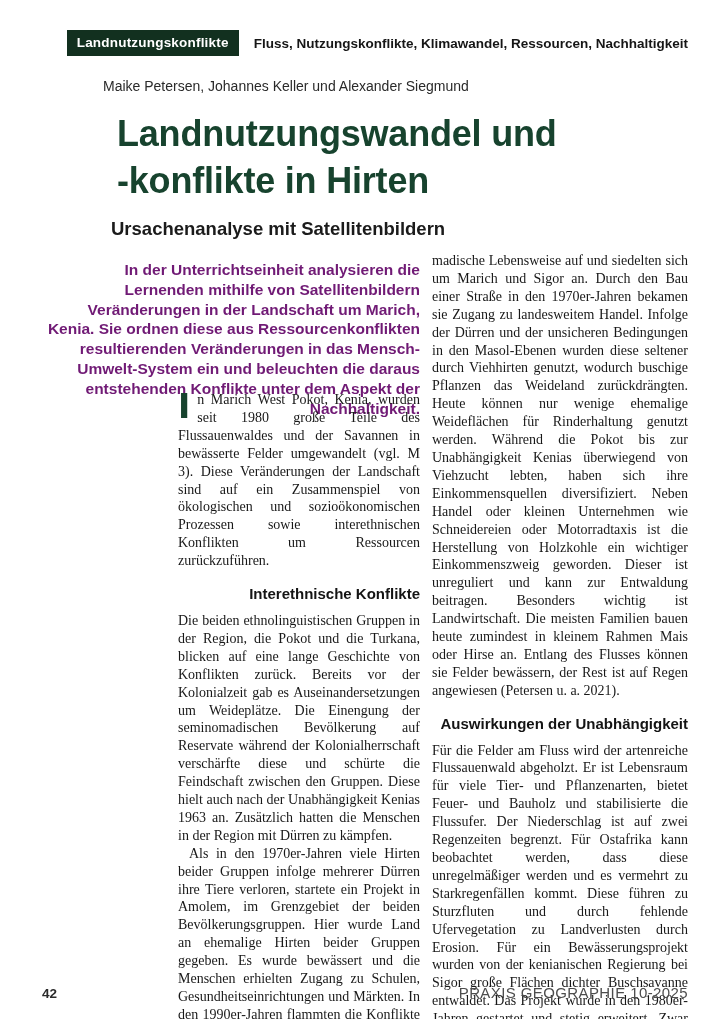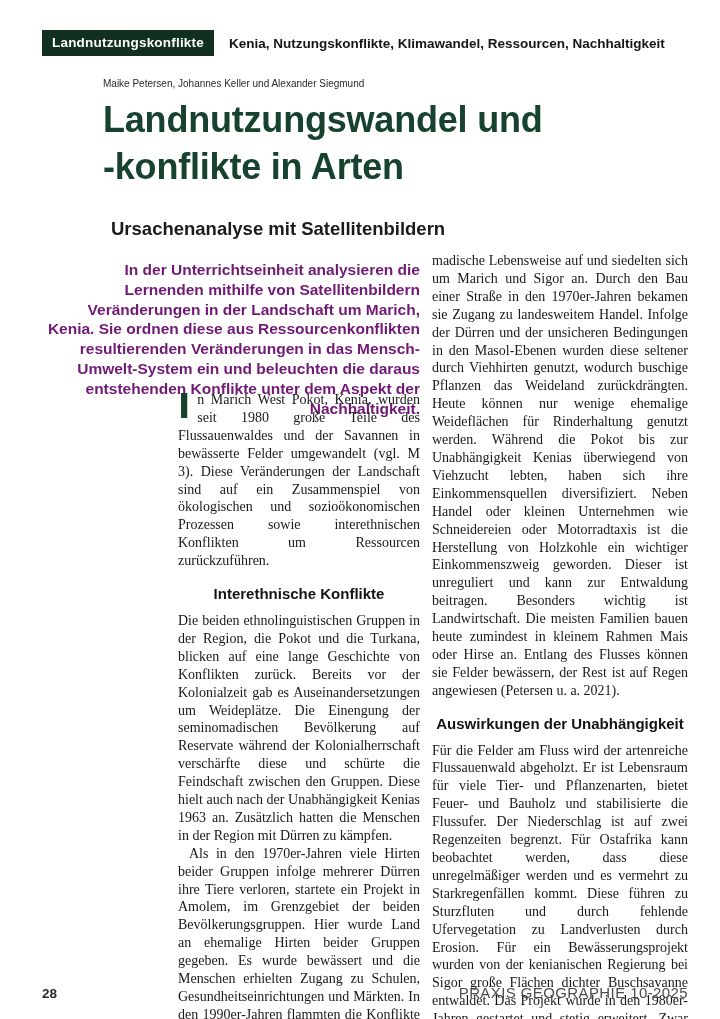--- a/index.html
+++ b/index.html
@@ -14,44 +14,44 @@
     width:720px;height:1019px;
     margin:0 auto;
     background:#ffffff;
     font-family:"Liberation Sans",sans-serif;
     color:var(--text-dark);
     overflow:hidden;
   }
   
   .kicker{
     position:absolute;left:42px;top:30px;right:32px;
-    display:flex;align-items:center;gap:15px;
+    display:flex;align-items:center;gap:15px;justify-content:flex-end;
   }
   .badge{
     background:var(--badge-bg);
     color:#ffffff;
     font-weight:bold;
     font-size:13.5px;
     padding:5px 10px 6px 10px;
     letter-spacing:.2px;
     white-space:nowrap;
   }
   .keywords{
     font-size:13.5px;
     font-weight:600;
     color:#161616;
   }
   
   .authors{
     position:absolute;left:103px;top:78px;
-    font-size:10px;color:#2a2a2a;
+    font-size:14px;color:#2a2a2a;
   }
   .title{
     position:absolute;left:103px;top:96px;width:600px;
-    margin:0;
+    margin:14px;
     font-size:36px;line-height:47px;
     font-weight:900;
     letter-spacing:-.2px;
     color:var(--accent-green);
   }
   .subtitle{
     position:absolute;left:103px;top:210px;
     margin:8px;
     font-size:18.5px;font-weight:bold;color:#1b1b1b;
   }
@@ -72,21 +72,21 @@
     color:#181818;
   }
   .col-left{left:178px;top:391px;width:242px;height:596px;}
   .col-right{left:432px;top:252px;width:256px;height:726px;}
   .body-p{margin:0;}
   .body-p.indent{text-indent:11px;}
   .col h3{
     margin:15px 0 9px 0;
     font-family:"Liberation Sans",sans-serif;
     font-size:15px;font-weight:bold;color:#141414;
-    text-align:center;
+    text-align:right;
   }
   .dropcap{
     float:left;
     font-family:"DejaVu Sans",sans-serif;
     font-weight:bold;
     font-size:33px;
     line-height:28px;
     color:var(--accent-green);
     margin:2px 7px 0 0;
   }
@@ -101,43 +101,43 @@
     color:var(--footer-gray);
   }
 </style>
 </head>
 <body>
 
 <div class="page">
 
   <div class="kicker">
     <span class="badge">Landnutzungskonflikte</span>
-    <span class="keywords">Kenia, Nutzungskonflikte, Klimawandel, Ressourcen, Nachhaltigkeit</span>
+    <span class="keywords">Fluss, Nutzungskonflikte, Klimawandel, Ressourcen, Nachhaltigkeit</span>
   </div>
 
   <div class="authors">Maike Petersen, Johannes Keller und Alexander Siegmund</div>
 
-  <h1 class="title"><span>Landnutzungswandel und</span><br><span>-konflikte in Arten</span></h1>
+  <h1 class="title"><span>Landnutzungswandel und</span><br><span>-konflikte in Hirten</span></h1>
 
   <h2 class="subtitle">Ursachenanalyse mit Satellitenbildern</h2>
 
   <p class="lead">In der Unterrichtseinheit analysieren die Lernenden mithilfe von Satellitenbildern Veränderungen in der Landschaft um Marich, Kenia. Sie ordnen diese aus Ressourcenkonflikten resultierenden Veränderungen in das Mensch-Umwelt-System ein und beleuchten die daraus entstehenden Konflikte unter dem Aspekt der Nachhaltigkeit.</p>
 
   <div class="col col-left">
     <p class="body-p"><span class="dropcap">I</span><span>n Marich West Pokot, Kenia, wurden seit 1980 große Teile des Flussauenwaldes und der Savannen in bewässerte Felder umgewandelt (vgl. M 3). Diese Veränderungen der Landschaft sind auf ein Zusammenspiel von ökologischen und sozioökonomischen Prozessen sowie interethnischen Konflikten um Ressourcen zurückzuführen.</span></p>
     <h3>Interethnische Konflikte</h3>
     <p class="body-p">Die beiden ethnolinguistischen Gruppen in der Region, die Pokot und die Turkana, blicken auf eine lange Geschichte von Konflikten zurück. Bereits vor der Kolonialzeit gab es Auseinandersetzungen um Weideplätze. Die Einengung der seminomadischen Bevölkerung auf Reservate während der Kolonialherrschaft verschärfte diese und schürte die Feindschaft zwischen den Gruppen. Diese hielt auch nach der Unabhängigkeit Kenias 1963 an. Zusätzlich hatten die Menschen in der Region mit Dürren zu kämpfen.</p>
     <p class="body-p indent">Als in den 1970er-Jahren viele Hirten beider Gruppen infolge mehrerer Dürren ihre Tiere verloren, startete ein Projekt in Amolem, im Grenzgebiet der beiden Bevölkerungsgruppen. Hier wurde Land an ehemalige Hirten beider Gruppen gegeben. Es wurde bewässert und die Menschen erhielten Zugang zu Schulen, Gesundheitseinrichtungen und Märkten. In den 1990er-Jahren flammten die Konflikte wieder auf und die Menschen mussten Amolem verlassen. Die Pokot suchten Zuflucht nahe Marich, wo ihnen eine Polizeistation Sicherheit bot (Roden u. Bergmann 2015).</p>
 
   </div>
 
   <div class="col col-right">
     <p class="body-p">madische Lebensweise auf und siedelten sich um Marich und Sigor an. Durch den Bau einer Straße in den 1970er-Jahren bekamen sie Zugang zu landesweitem Handel. Infolge der Dürren und der unsicheren Bedingungen in den Masol-Ebenen wurden diese seltener durch Viehhirten genutzt, wodurch buschige Pflanzen das Weideland zurückdrängten. Heute können nur wenige ehemalige Weideflächen für Rinderhaltung genutzt werden. Während die Pokot bis zur Unabhängigkeit Kenias überwiegend von Viehzucht lebten, haben sich ihre Einkommensquellen diversifiziert. Neben Handel oder kleinen Unternehmen wie Schneidereien oder Motorradtaxis ist die Herstellung von Holzkohle ein wichtiger Einkommenszweig geworden. Dieser ist unreguliert und kann zur Entwaldung beitragen. Besonders wichtig ist Landwirtschaft. Die meisten Familien bauen heute zumindest in kleinem Rahmen Mais oder Hirse an. Entlang des Flusses können sie Felder bewässern, der Rest ist auf Regen angewiesen (Petersen u. a. 2021).</p>
     <h3>Auswirkungen der Unabhängigkeit</h3>
     <p class="body-p">Für die Felder am Fluss wird der artenreiche Flussauenwald abgeholzt. Er ist Lebensraum für viele Tier- und Pflanzenarten, bietet Feuer- und Bauholz und stabilisierte die Flussufer. Der Niederschlag ist auf zwei Regenzeiten begrenzt. Für Ostafrika kann beobachtet werden, dass diese unregelmäßiger werden und es vermehrt zu Starkregenfällen kommt. Diese führen zu Sturzfluten und durch fehlende Ufervegetation zu Landverlusten durch Erosion. Für ein Bewässerungsprojekt wurden von der kenianischen Regierung bei Sigor große Flächen dichter Buschsavanne entwaldet. Das Projekt wurde in den 1980er-Jahren gestartet und stetig erweitert. Zwar bietet es eine wichtige Einkommensquelle und trägt zur Ernährungssicherheit bei, gleichzeitig wird Lebensraum vieler Arten zerstört. Durch verstärkten Bedarf an bewohnbarem Land wird die Buschsavanne um die Siedlungen stark ausgedünnt (Petersen u. a. 2021). Eine einfache Lösung der Konflikte ist nicht möglich, da diese zwischen Umweltschutz und Ernährungssicherheit vermitteln und alte Konflikte zwischen Pokot und Turkana beachten muss.</p>
   </div>
 
   <div class="footer">
-    <span class="pagenum">28</span>
+    <span class="pagenum">42</span>
     <span class="journal">PRAXIS GEOGRAPHIE 10-2025</span>
   </div>
 
 </div>
 
 </body></html>

